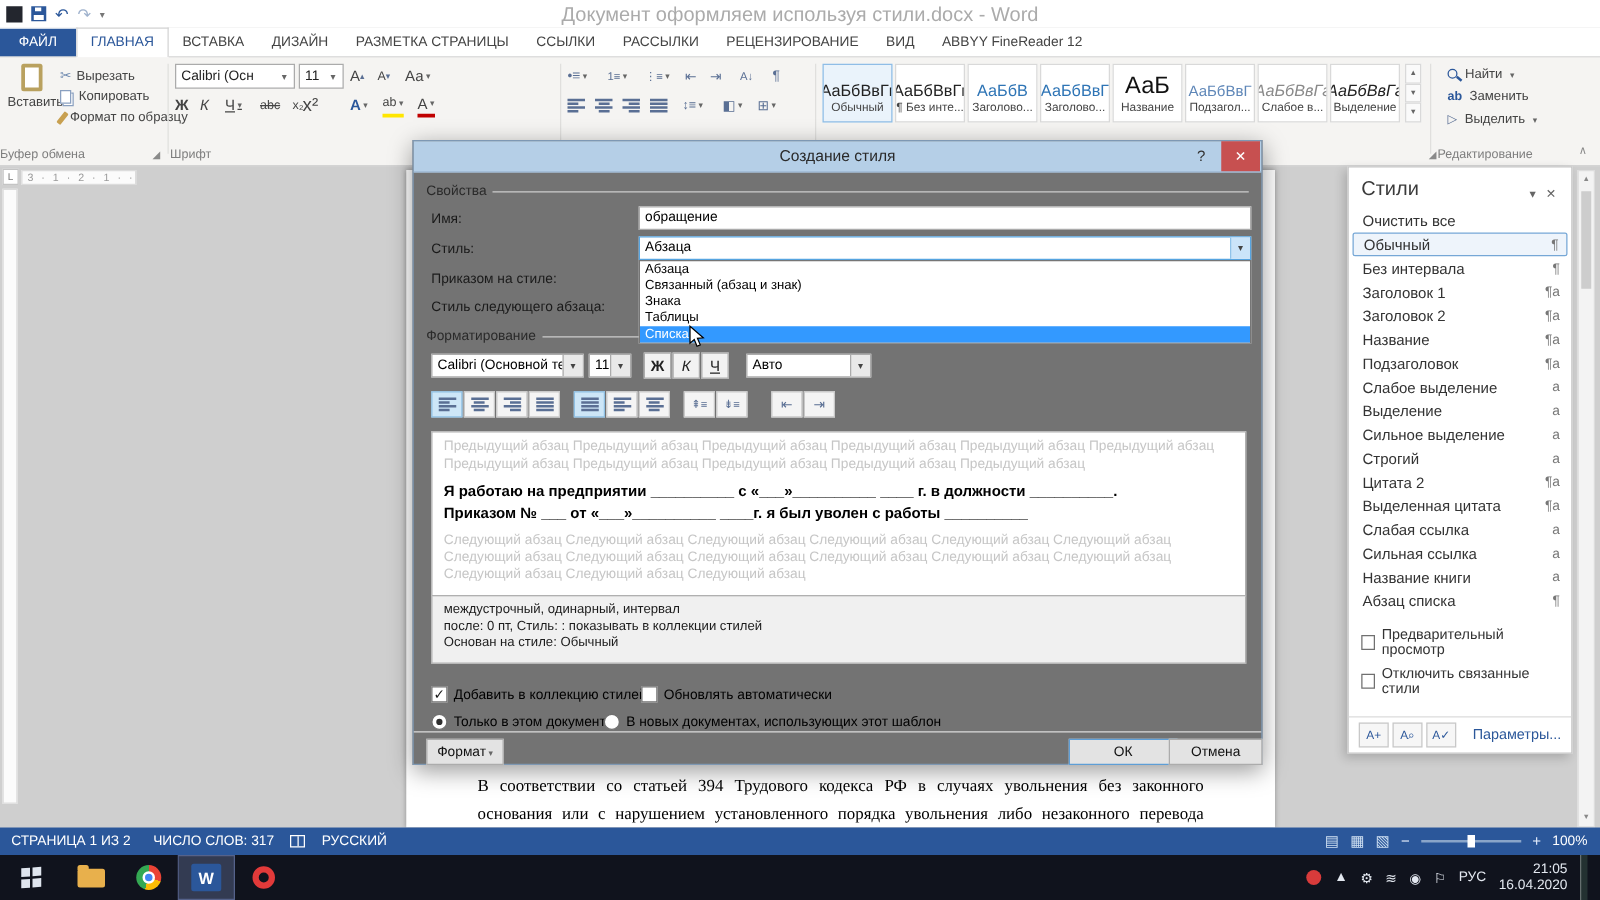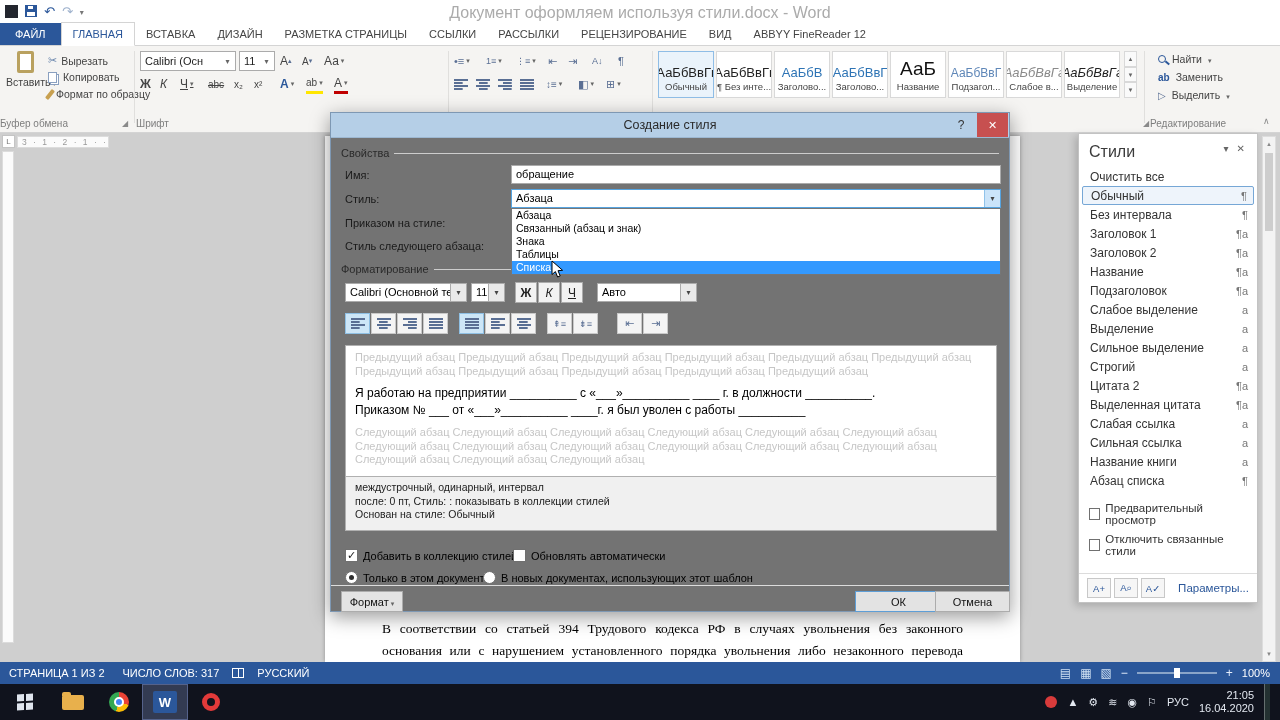--- a/index.html
+++ b/index.html
@@ -95,33 +95,33 @@
 .dcombo.open .da{background:#cbe4f9;border-left-color:#90c3ea}
 .ddlist{position:absolute;left:180px;top:95px;width:490px;background:#fff;border:1px solid #767676;z-index:60}
 .ddopt{height:13px;line-height:13px;padding-left:4px;font-size:10.5px;color:#000}
 .ddopt.sel{background:#3399ff;color:#fff}
 .cursor{position:absolute;z-index:70}
 .dbtnchar{position:absolute;width:22px;height:21px;border:1px solid #acacac;background:#f2f2f2;display:flex;align-items:center;justify-content:center;font-size:12px;color:#222}
 .tbtn{position:absolute;width:25px;height:21px;border:1px solid #c9c9c9;background:#f4f4f4;display:flex;align-items:center;justify-content:center}
 .tbtn.on{background:#cde6f7;border-color:#8fc0e4}
 .pvbox{position:absolute;left:14px;top:232px;width:652px;height:132px;background:#fff;border:1px solid #b0b0b0;padding:5px 9px;overflow:hidden}
 .pvgray{color:#c6c6c6;font-size:11px;line-height:13.5px}
-.pvmain{font-weight:normal;font-size:12px;line-height:17px;margin:7px 0;color:#000}
+.pvmain{font-weight:bold;font-size:12px;line-height:17px;margin:7px 0;color:#000}
 .descbox{position:absolute;left:14px;top:364px;width:652px;height:54px;border:1px solid #b0b0b0;border-top:none;padding:4px 9px;font-size:10.5px;line-height:13.5px;color:#1c1c1c;background:#f0f0f0}
 .chk{position:absolute;display:flex;align-items:center;gap:5px;color:#000;white-space:nowrap}
 .cbbox{width:13px;height:13px;background:#fff;border:1px solid #707070;display:inline-flex;align-items:center;justify-content:center;font-size:11px;color:#1a1a1a}
 .cbbox.checked::after{content:"✓"}
 .rdot{width:13px;height:13px;border:1px solid #707070;border-radius:50%;background:#fff;position:relative}
 .rdot.on::after{content:"";position:absolute;inset:3px;background:#2f2f2f;border-radius:50%}
 .dbtn{position:absolute;height:21px;background:#e3e3e3;border:1px solid #acacac;display:flex;align-items:center;justify-content:center;color:#111;font-size:11px}
 .dbtn.def{border-color:#5e9ed6}
 .dfoot{position:absolute;left:0;right:0;top:472px;height:1px;background:#dcdcdc}
 
 .spanel{position:absolute;left:1078px;top:133px;width:180px;height:470px;background:#fff;border:1px solid #c3c3c3;box-shadow:-3px 3px 8px rgba(0,0,0,.18);z-index:40;display:flex;flex-direction:column}
-.sphead{display:flex;align-items:flex-start;padding:9px 8px 6px 10px}
+.sphead{display:flex;align-items:flex-end;padding:9px 8px 6px 10px}
 .sptitle{flex:1;font-size:16px;color:#3b3b3b}
 .spico{color:#666;font-size:10px;padding:0 4px}
 .spitem{display:flex;align-items:center;height:19px;padding:0 9px 0 11px;font-size:12px;color:#333}
 .spitem .mk{margin-left:auto;color:#777;font-size:11px}
 .spitem.sel{border:1px solid #76a7d6;background:#eef4fb;margin:0 3px;padding:0 6px 0 8px;border-radius:2px}
 .spcbs{padding:12px 10px 4px;display:flex;flex-direction:column;gap:7px;font-size:11.5px;color:#333}
 .spcbs .row{display:flex;align-items:center;gap:5px}
 .spcbs .cbbox{width:12px;height:12px}
 .spfoot{margin-top:auto;border-top:1px solid #dcdcdc;display:flex;align-items:center;gap:3px;padding:4px 8px}
 .spbtn{width:24px;height:20px;border:1px solid #c8c8c8;background:#f6f6f6;display:flex;align-items:center;justify-content:center;font-size:9.5px;color:#2b579a}
@@ -233,21 +233,21 @@
       </div>
     <div class="rbtn unde dd" style="left:180px;top:28px">
         <span>Ч</span>
       </div>
     <div class="rbtn strik" style="left:208px;top:28px;font-size:10px">
         <span>abc</span>
       </div>
     <div class="rbtn" style="left:234px;top:28px;font-size:10px">
         <span>x₂</span>
       </div>
-    <div class="rbtn" style="left:254px;top:28px;font-size:10px">
+    <div class="rbtn" style="left:242px;top:28px;font-size:15px">
         <span>x²</span>
       </div>
     <div class="rbtn fx dd" style="left:280px;top:28px">
         <span>А</span>
       </div>
     <div class="rbtn hlbar dd" style="left:306px;top:28px;font-size:10px">
         <span>ab</span>
       </div>
     <div class="rbtn clbar dd" style="left:334px;top:28px">
         <span>А</span>

